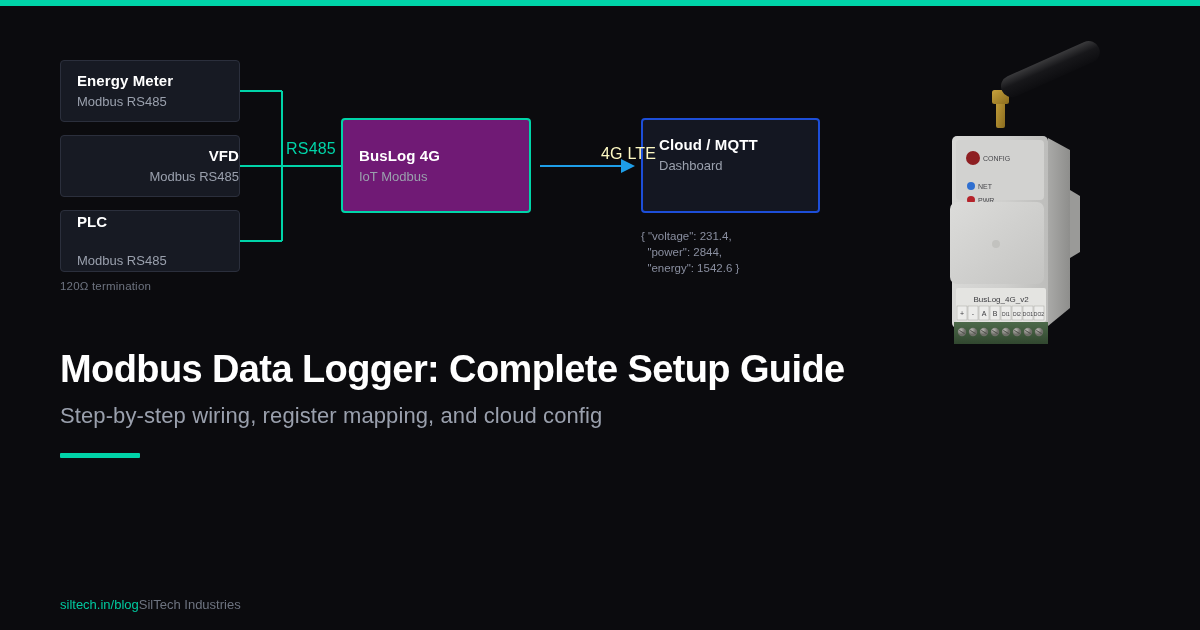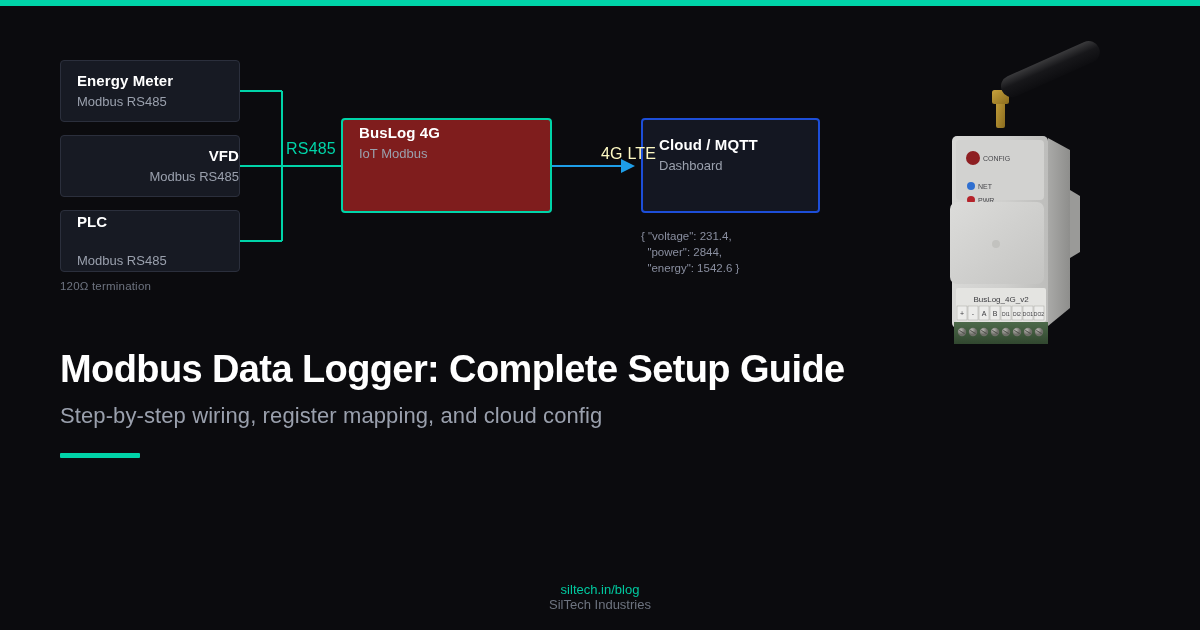--- a/index.html
+++ b/index.html
@@ -39,24 +39,24 @@
   .node.device {
     width:180px; height:62px;
     background:#171a23;
     border:1px solid #2b2f3c;
   }
   #node-energy { left:60px;  top:60px;  }
   #node-vfd    { left:60px;  top:135px;text-align:right; }
   #node-plc    { left:60px;  top:210px;gap:18px; }
 
   .node.gateway {
-    left:341px; top:118px; width:211px; height:95px;
-    background:#7f1d1d;
+    left:341px; top:118px; width:190px; height:95px;
+    background:#701a75;
     border:2px solid #00d4a8;
-    justify-content:flex-start; padding-top:4px;
+    justify-content:flex-start; padding-top:27px;
   }
   .node.cloud {
     left:641px; top:118px; width:179px; height:95px;
     background:#141722;
     border:2px solid #1d4ed8;
     justify-content:flex-start; padding-top:16px;
   }
 
   .edge-label {
     position:absolute; font-size:16px; letter-spacing:.2px;
@@ -88,21 +88,21 @@
   .headline .sub {
     margin-top:12px; font-size:22px; color:#9aa0ad; letter-spacing:.1px;
   }
   .headline .rule {
     margin-top:24px; width:80px; height:5px; background:#00d4a8; border-radius:1px;
   }
 
   
   .footer {
     position:absolute; left:60px; right:60px; bottom:18px;
-    display:flex; justify-content:space-between; align-items:center;flex-direction:column;
+    display:flex; align-items:center;
   }
   .footer .f-left  { font-size:13px; color:#00c99f; }
   .footer .f-right { font-size:13px; color:#6e7480; }
 </style>
 </head>
 <body>
 
 <div class="top-accent"></div>
 
 <div class="diagram">

